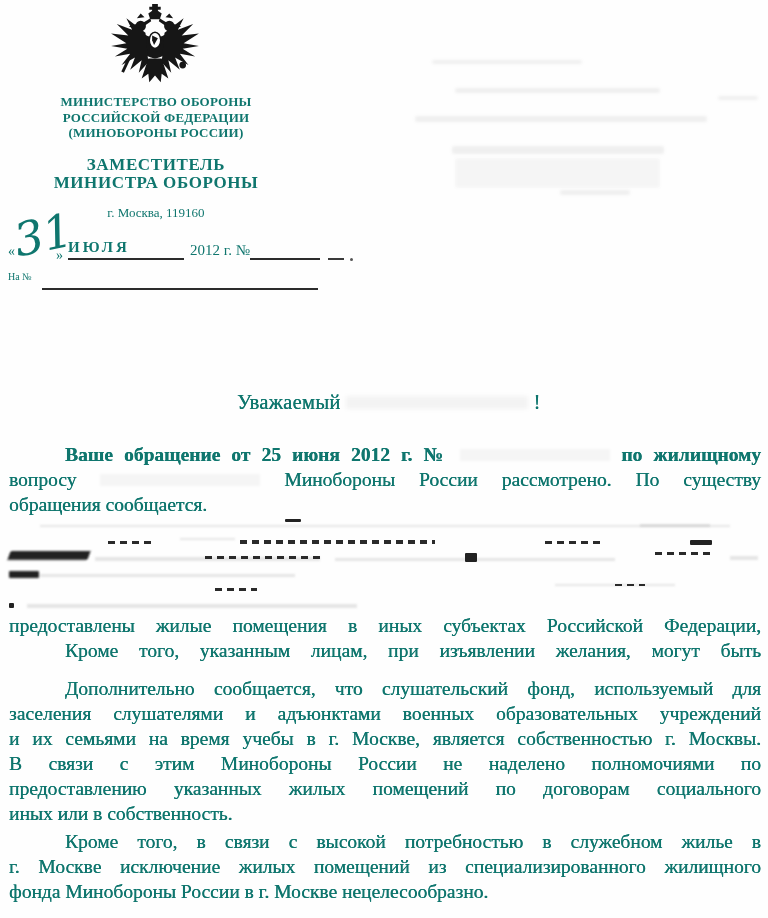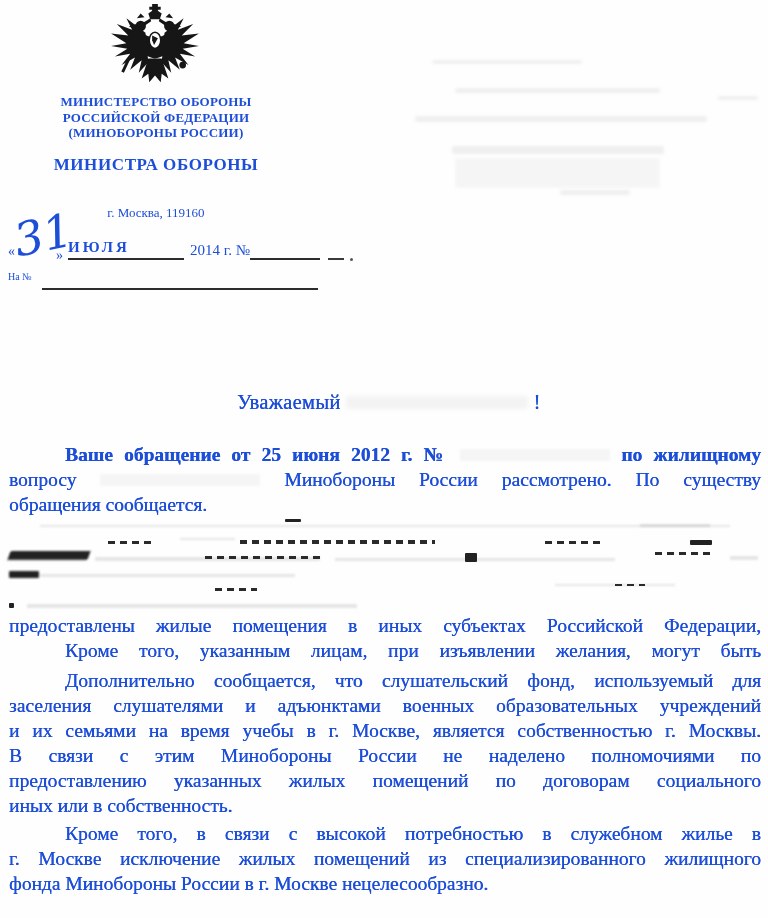--- a/index.html
+++ b/index.html
@@ -1,19 +1,19 @@
 <!DOCTYPE html>
 <html><head>
 <meta charset="utf-8">
 <style>
   * { margin:0; padding:0; box-sizing:border-box; }
   html,body { background:#ffffff; }
   .page {
     position:relative; width:768px; height:918px; background:#fefefe;
-    font-family:"Liberation Serif", serif; color:#1d4ed8; overflow:hidden;
+    font-family:"Liberation Serif", serif; color:#0f766e; overflow:hidden;
   }
   .abs { position:absolute; }
 
   
   .emblem { left:107px; top:4px; width:96px; height:84px; }
   .lh-block { left:30px; width:252px; text-align:center; }
   .ministry { top:94px; font-size:13px; line-height:15.5px; font-weight:600; letter-spacing:.2px; }
   .deputy   { top:156px; font-size:17px; line-height:17.5px; font-weight:bold; letter-spacing:.6px; }
   .city     { top:205px; font-size:13px; }
 
@@ -39,21 +39,21 @@
               font-size:19.5px; line-height:25px; text-shadow:.3px 0 0 currentColor; }
   .salutation { height:26px; padding-left:228px; font-size:20.5px; letter-spacing:.3px; }
   .salgap { display:inline-block; width:182px; height:13px; vertical-align:baseline;
             background:rgba(0,0,0,.045); filter:blur(2px); }
   .line { height:25px; text-align:left; }
   .jl   { text-align:justify; text-align-last:justify; }
   .gapspan { display:inline-block; height:12px; vertical-align:baseline;
              background:rgba(0,0,0,.035); filter:blur(1.5px); }
   .paragraph-opening        { margin-top:26px; }
   .paragraph-other-subjects { margin-top:96px; }
-  .paragraph-student-fund   { margin-top:5px; }
+  .paragraph-student-fund   { margin-top:13px; }
   .paragraph-conclusion     { margin-top:3px; }
 
   
   .redaction { position:absolute; left:9px; top:517px; width:752px; height:90px; }
   .sm  { position:absolute; background:#222; filter:blur(.6px); border-radius:1px; }
   .smf { position:absolute; background:rgba(60,60,60,.13); filter:blur(1.1px); }
   .smd { position:absolute; background-image:repeating-linear-gradient(90deg,#2a2a2a 0 7px,transparent 7px 12px); }
 </style>
 </head>
 <body>
@@ -84,29 +84,30 @@
       </g>
     </svg>
   </div>
 
   <div class="abs lh-block ministry">
     <div>МИНИСТЕРСТВО ОБОРОНЫ</div>
     <div>РОССИЙСКОЙ ФЕДЕРАЦИИ</div>
     <div>(МИНОБОРОНЫ РОССИИ)</div>
   </div>
   <div class="abs lh-block deputy">
+    <div>ЗАМЕСТИТЕЛЬ</div>
     <div>МИНИСТРА ОБОРОНЫ</div>
   </div>
   <div class="abs lh-block city">г. Москва, 119160</div>
 
   <div class="abs q-open">«</div>
   <div class="abs hw-day">31</div>
   <div class="abs q-close">»</div>
   <div class="abs month-line">ИЮЛЯ</div>
-  <div class="abs year-no">2014 г. №</div>
+  <div class="abs year-no">2012 г. №</div>
   <div class="abs no-line"></div>
   <div class="abs no-dash"></div>
   <div class="abs no-dot"></div>
   <div class="abs ref-label">На №</div>
   <div class="abs ref-line"></div>
 
   <div>
     <div class="erase" style="left:432px;top:60px;width:150px;height:4px;"></div>
     <div class="erase" style="left:455px;top:88px;width:205px;height:5px;"></div>
     <div class="erase" style="left:415px;top:116px;width:292px;height:6px;"></div>

